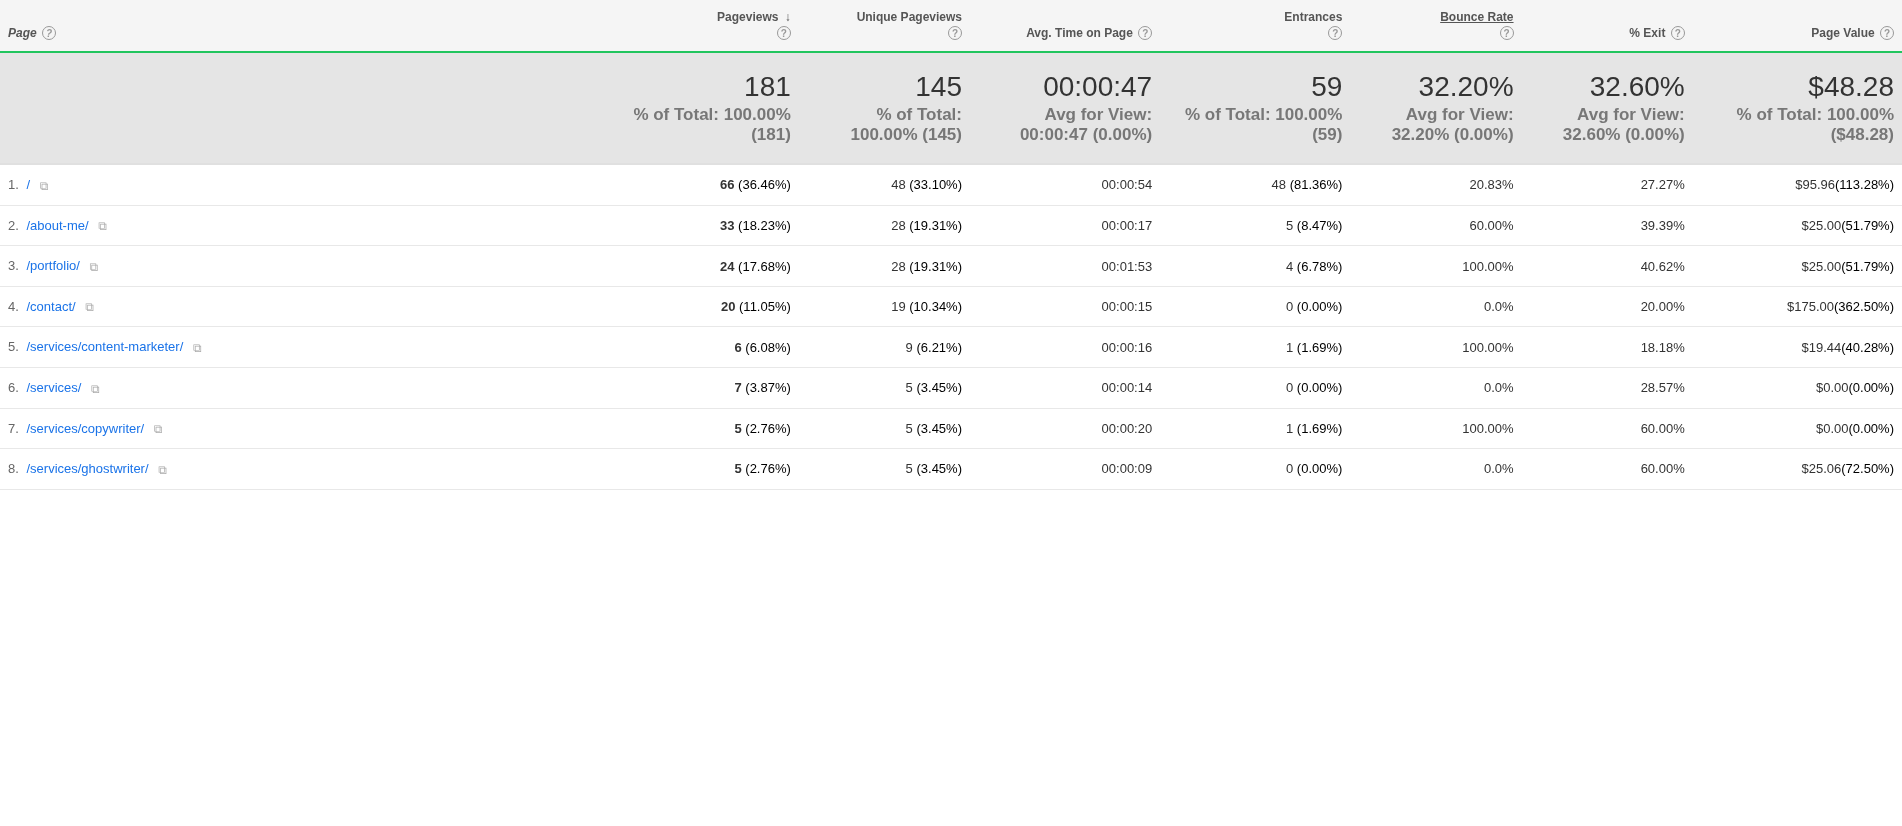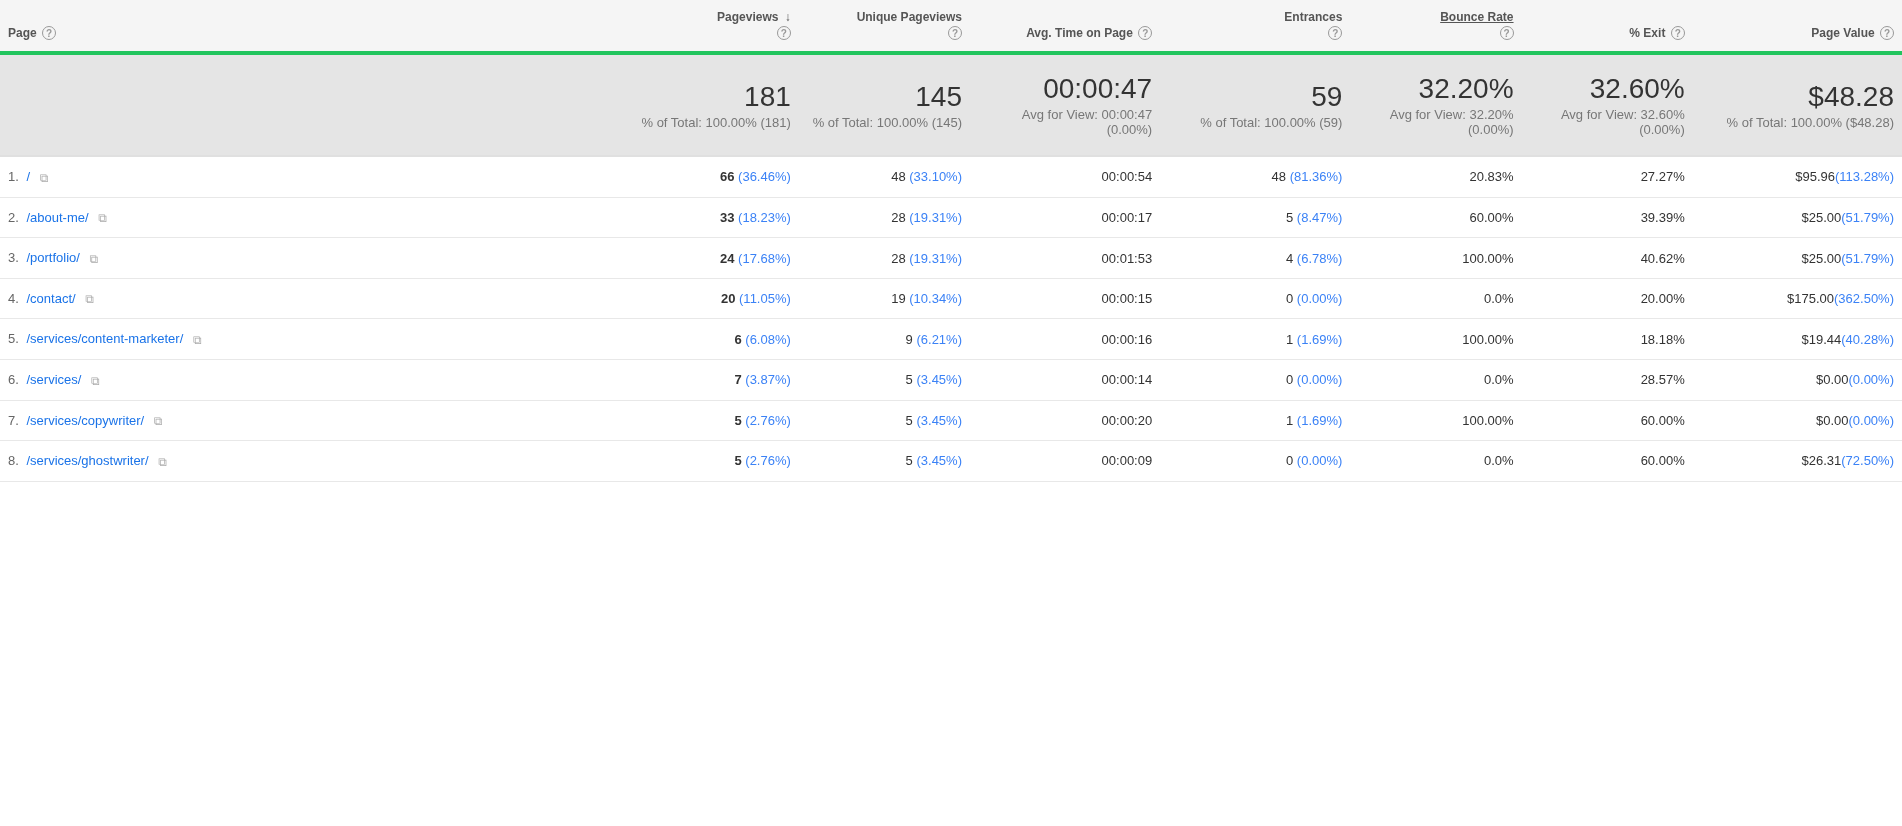--- a/index.html
+++ b/index.html
@@ -14,27 +14,28 @@
     thead tr {
       background: #f5f5f5;
     }
 
     thead th {
       padding: 10px 8px;
       text-align: right;
       font-weight: bold;
       font-size: 12px;
       color: #555;
-      border-bottom: 4px solid #22c55e;
+      border-bottom: 2px solid #22c55e;
       vertical-align: bottom;
       line-height: 1.3;
     }
 
     thead th:first-child {
       text-align: left;
+      font-style: italic;
     }
 
     .help-icon {
       display: inline-block;
       width: 14px;
       height: 14px;
       border-radius: 50%;
       border: 1px solid #999;
       color: #999;
       font-size: 10px;
@@ -65,24 +66,25 @@
     }
 
     .summary-main {
       font-size: 28px;
       font-weight: 300;
       color: #333;
       display: block;
     }
 
     .summary-sub {
-      font-size: 13px;
+      font-size: 17px;
       color: #777;
       display: block;
       margin-top: 2px;
+      font-weight: bold;
     }
 
     
     tbody tr.data-row {
       border-bottom: 1px solid #e8e8e8;
     }
 
     tbody tr.data-row td {
       padding: 12px 8px;
       text-align: right;
@@ -112,21 +114,21 @@
       margin-left: 6px;
       cursor: pointer;
       vertical-align: middle;
     }
 
     .pv-bold {
       font-weight: bold;
     }
 
     .pct-gray {
-      color: #3b82f6;
+      color: #000000;
       font-weight: normal;
     }
 
     
     .col-page { width: 32%; }
     .col-pv { width: 10%; }
     .col-upv { width: 9%; }
     .col-avg { width: 10%; margin-top: 18px; }
     .col-ent { width: 10%; }
     .col-bounce { width: 9%; text-decoration: underline; }
@@ -311,16 +313,16 @@
     <span class="row-number">8.</span>
     <a class="page-link" href="#">/services/ghostwriter/</a>
     <span class="copy-icon">⧉</span>
   </td>
         <td><span class="pv-bold">5</span> <span class="pct-gray">(2.76%)</span></td>
         <td><span>5</span> <span class="pct-gray">(3.45%)</span></td>
         <td><span>00:00:09</span></td>
         <td><span>0</span> <span class="pct-gray">(0.00%)</span></td>
         <td><span>0.0%</span></td>
         <td><span>60.00%</span></td>
-        <td><span>$26.31</span><span class="pct-gray">(72.50%)</span></td>
+        <td><span>$25.06</span><span class="pct-gray">(72.50%)</span></td>
       </tr>
     </tbody>
 </table>
 
 </body></html>

